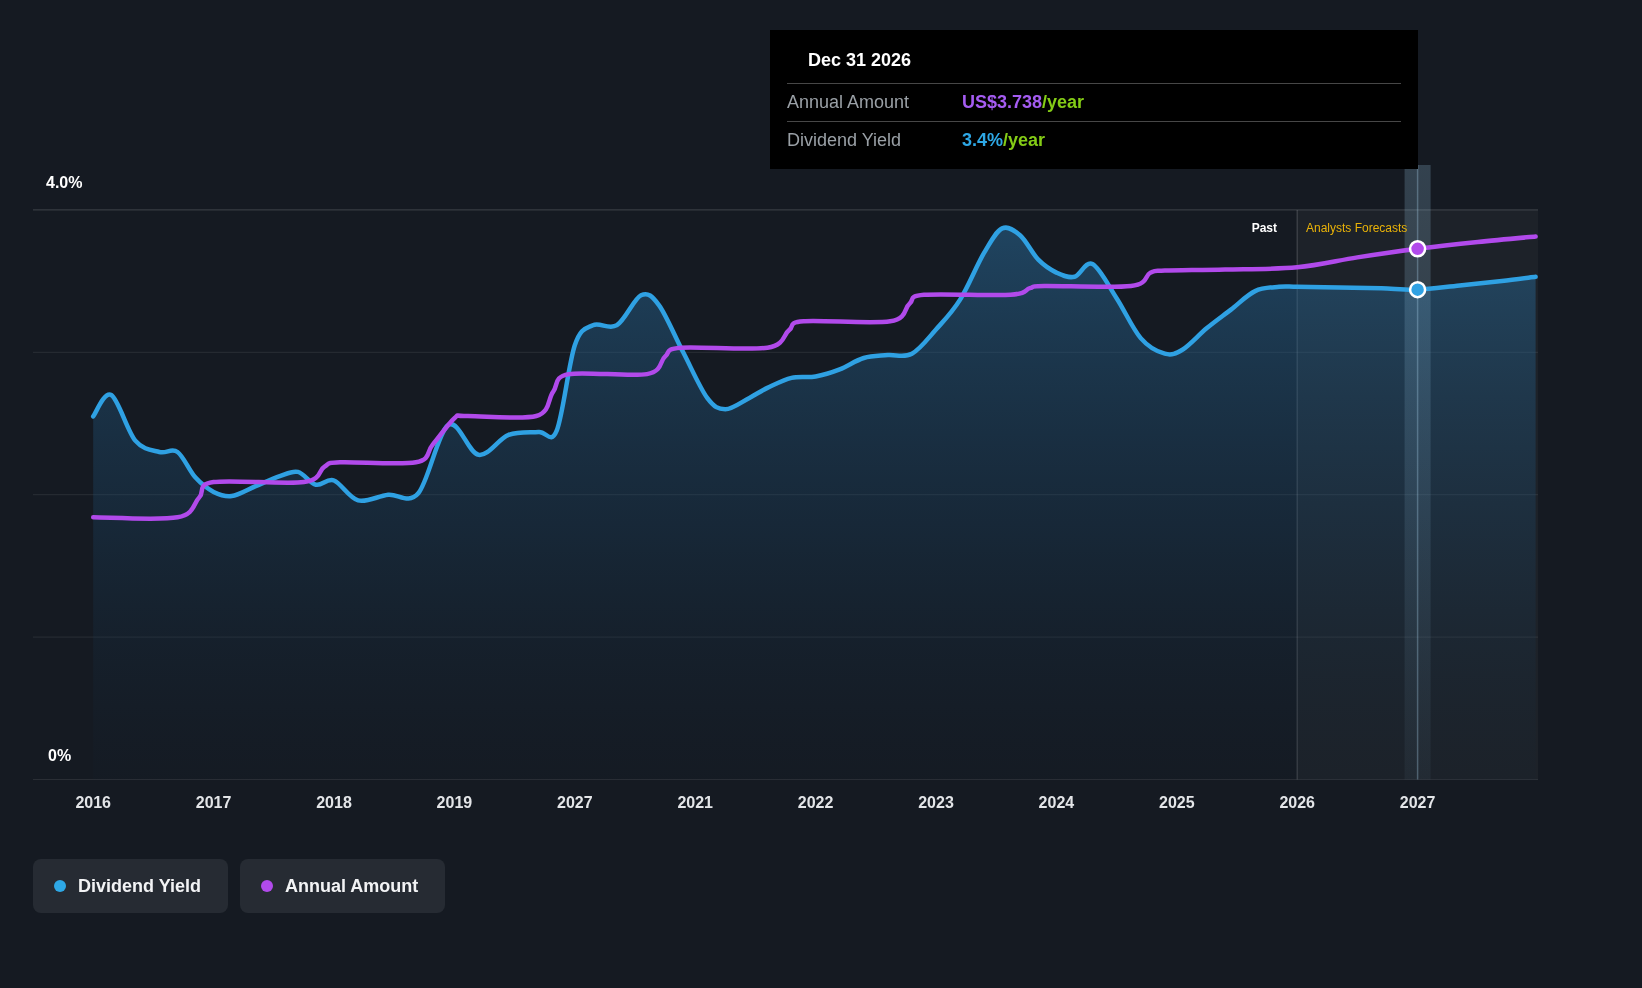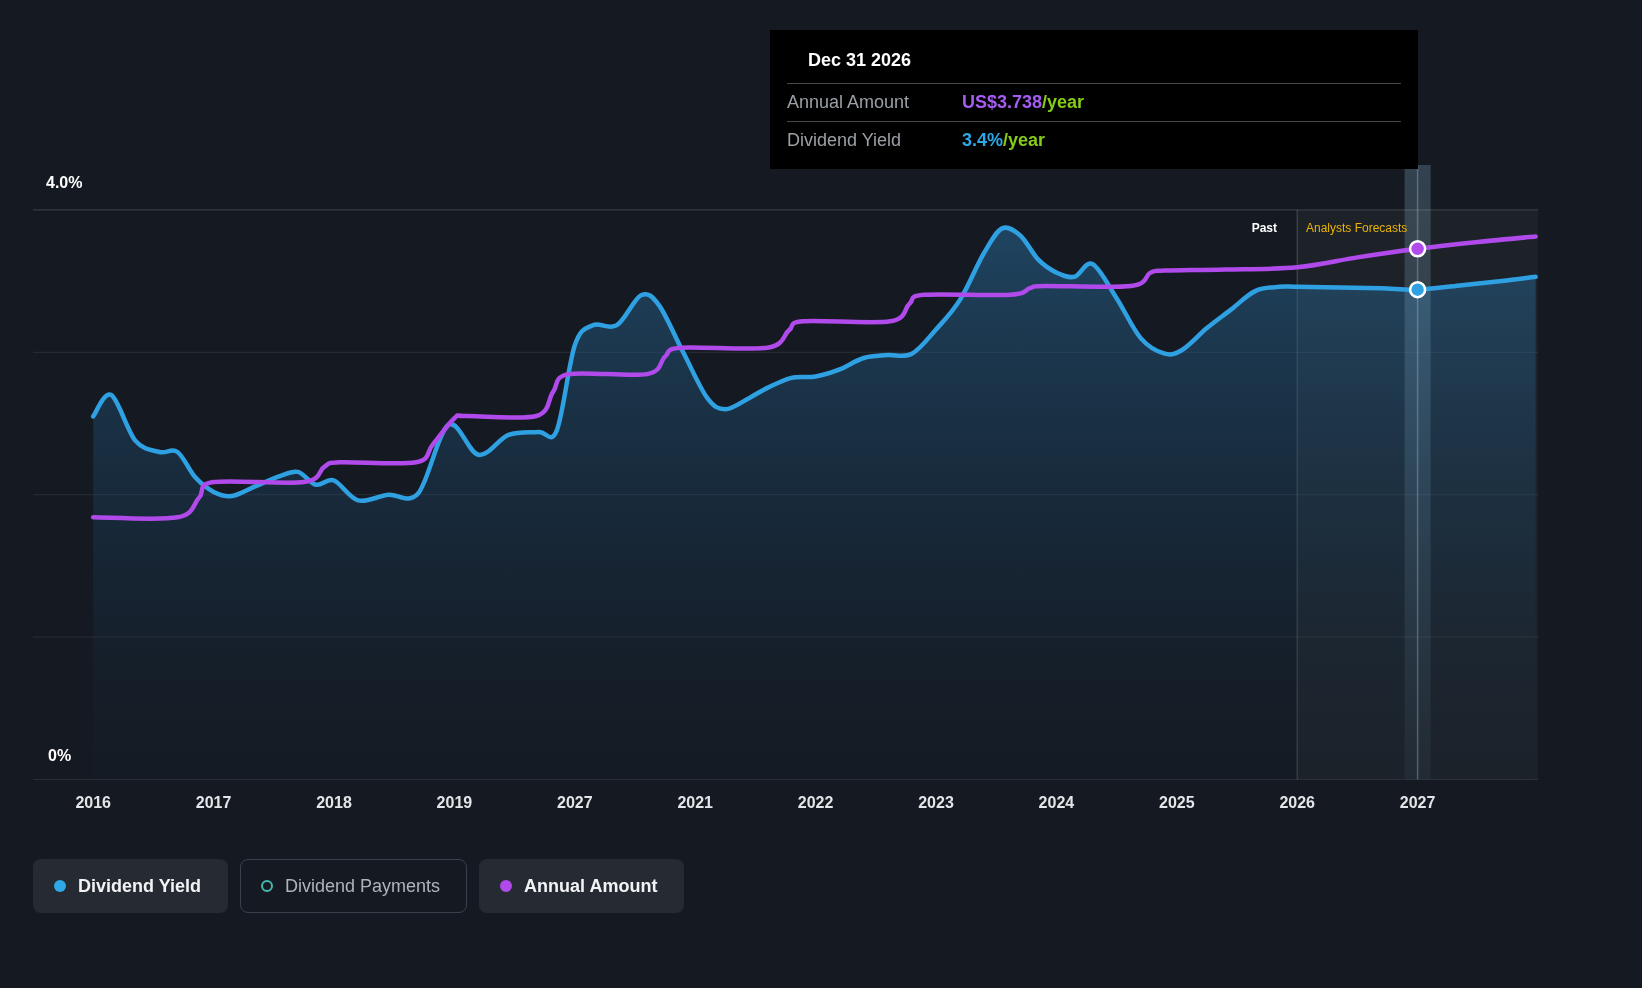--- a/index.html
+++ b/index.html
@@ -118,23 +118,19 @@
       <span class="tt-label">Dividend Yield</span>
       <span><span class="tt-value" style="color: rgb(46, 168, 230);">3.4%</span><span class="tt-suffix">/year</span></span>
     </div>
   </div>
 
   <div class="legend">
     <div class="legend-btn active">
       <span class="dot" style="background: rgb(46, 168, 230);"></span>
       <span>Dividend Yield</span>
     </div>
-    <div class="legend-btn inactive">
-      <span class="dot" style="border: 2px solid rgb(69, 184, 172); background: transparent;"></span>
-      <span>Dividend Payments</span>
-    </div>
     <div class="legend-btn active">
       <span class="dot" style="background: rgb(177, 74, 235);"></span>
       <span>Annual Amount</span>
     </div>
   </div>
 
 </div>
 
 </body></html>

